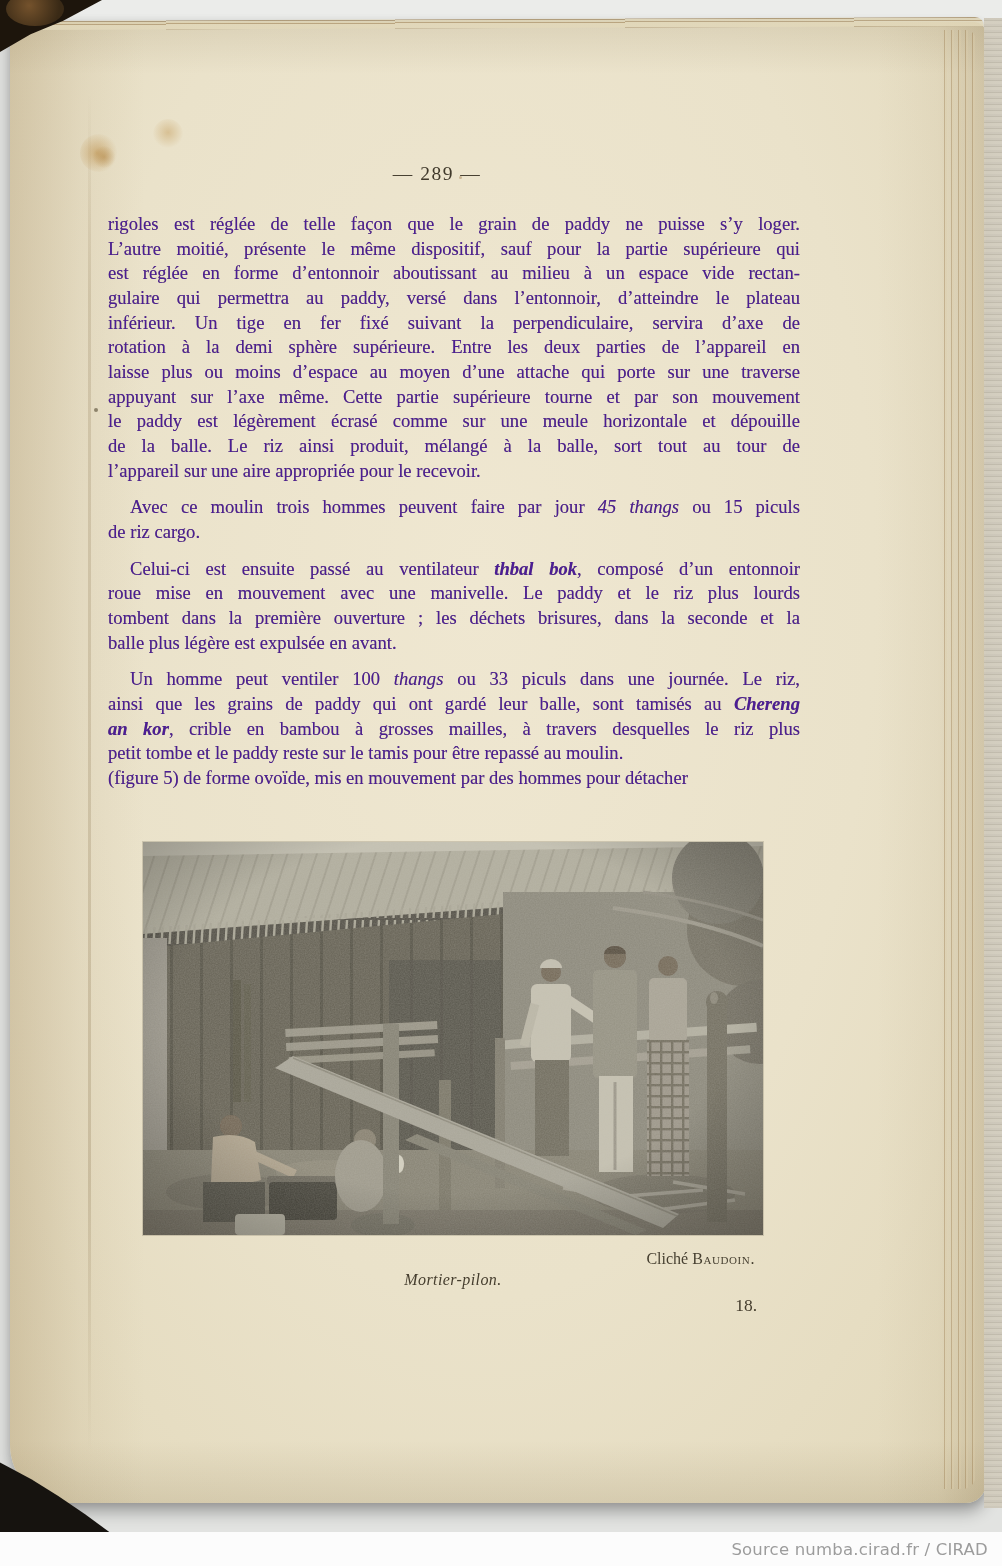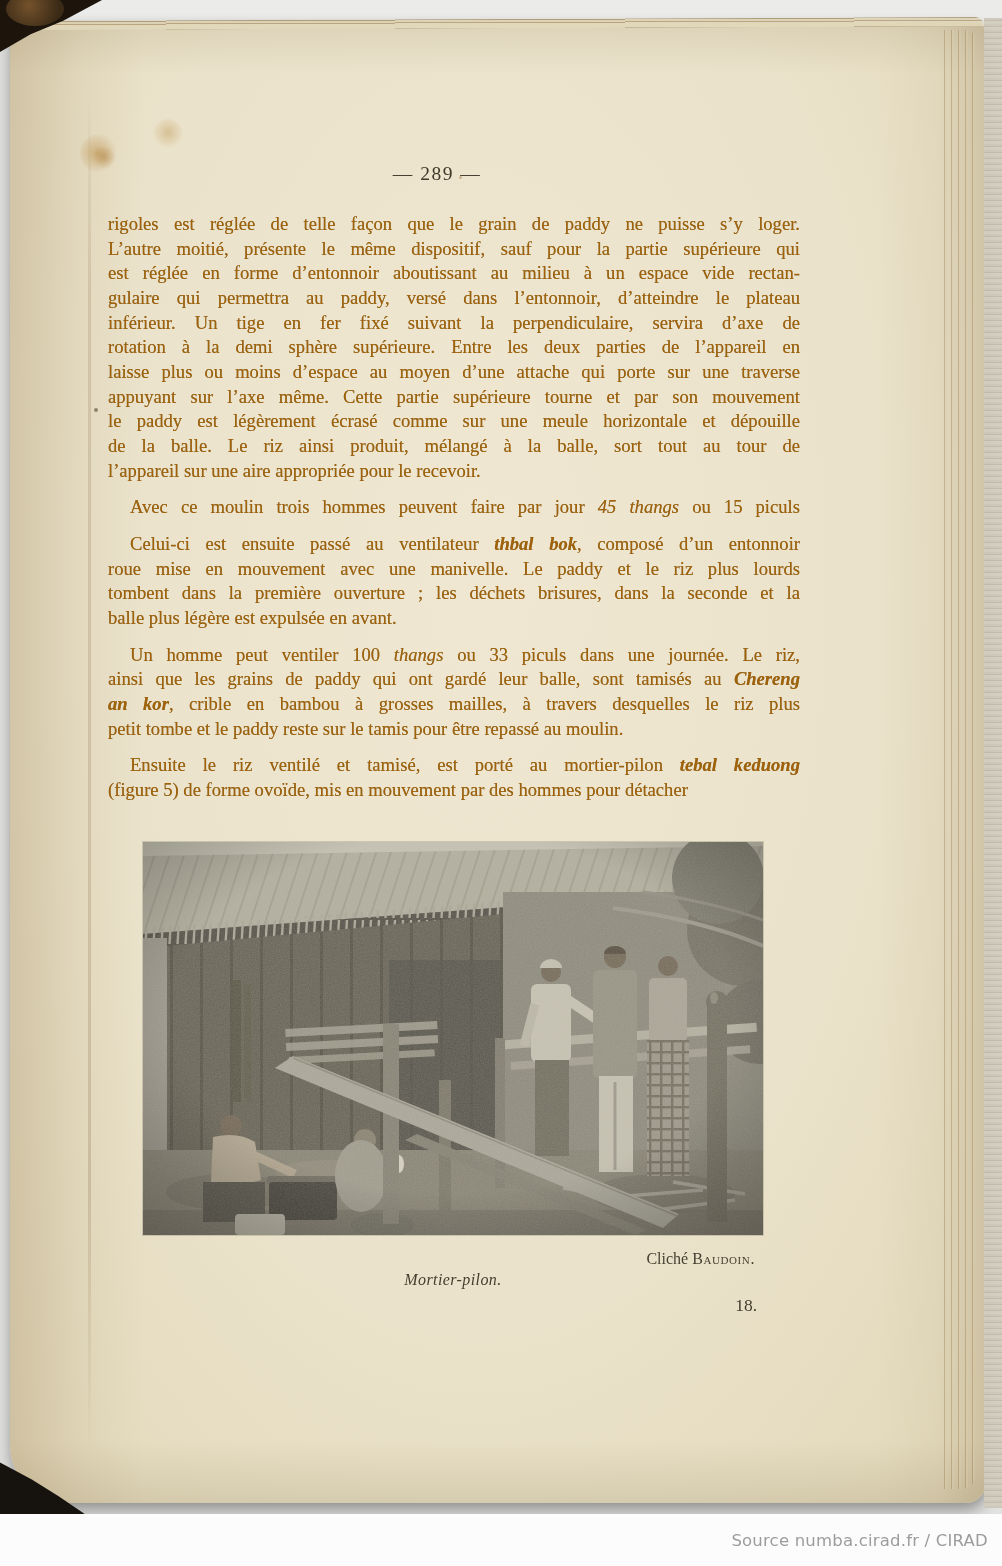--- a/index.html
+++ b/index.html
@@ -61,21 +61,21 @@
   .speck{left:84px;top:386px;width:4px;height:4px;background:rgba(70,58,35,.55);}
   .speck2{left:449px;top:154px;width:3px;height:3px;background:rgba(150,110,60,.4);}
 
   
   .page-number{
     position:absolute;left:91px;top:163px;width:692px;text-align:center;
     font-size:19.5px;color:#40392b;letter-spacing:1.5px;
   }
   .text-block{
     position:absolute;left:108px;top:212px;width:692px;
-    font-size:18.6px;line-height:24.68px;color:#a16207;
+    font-size:18.6px;line-height:24.68px;color:#4c1d95;
     text-shadow:0 0 .5px rgba(66,58,43,.55);
   }
   .line{height:24.68px;overflow:hidden;}
   .line.just{text-align:justify;text-align-last:justify;}
   .line.ind{padding-left:22px;margin-top:12px;}
   .i{font-style:italic;}
   .bi{font-style:italic;font-weight:bold;}
 
   
   .photo{
@@ -91,21 +91,21 @@
     position:absolute;left:143px;top:1271px;width:620px;text-align:center;
     font-size:16px;font-style:italic;color:#453d2e;letter-spacing:.4px;
   }
   .sig{
     position:absolute;left:143px;top:1295px;width:614px;text-align:right;
     font-size:17.5px;color:#453d2e;
   }
 
   
   .watermark-bar{
-    position:absolute;left:0;right:0;bottom:0;height:52px;background:#fcfcfc;
+    position:absolute;left:0;right:0;bottom:0;height:34px;background:#fcfcfc;
     display:flex;align-items:center;justify-content:flex-end;padding-right:14px;
     box-sizing:border-box;
     font-family:"DejaVu Sans", sans-serif;font-size:16.5px;color:#9c9c9c;letter-spacing:.2px;
   }
 </style>
 </head>
 <body>
 
 <div class="page">
   <div class="top-edge"></div>
@@ -131,29 +131,29 @@
     <div class="line just"><span>est réglée en forme d’entonnoir aboutissant au milieu à un espace vide rectan-</span></div>
     <div class="line just"><span>gulaire qui permettra au paddy, versé dans l’entonnoir, d’atteindre le plateau</span></div>
     <div class="line just"><span>inférieur. Un tige en fer fixé suivant la perpendiculaire, servira d’axe de</span></div>
     <div class="line just"><span>rotation à la demi sphère supérieure. Entre les deux parties de l’appareil en</span></div>
     <div class="line just"><span>laisse plus ou moins d’espace au moyen d’une attache qui porte sur une traverse</span></div>
     <div class="line just"><span>appuyant sur l’axe même. Cette partie supérieure tourne et par son mouvement</span></div>
     <div class="line just"><span>le paddy est légèrement écrasé comme sur une meule horizontale et dépouille</span></div>
     <div class="line just"><span>de la balle. Le riz ainsi produit, mélangé à la balle, sort tout au tour de</span></div>
     <div class="line"><span>l’appareil sur une aire appropriée pour le recevoir.</span></div>
     <div class="line just ind"><span>Avec ce moulin trois hommes peuvent faire par jour </span><span class="i">45 thangs</span><span> ou 15 piculs</span></div>
+    <div class="line"><span>de riz cargo.</span></div>
     <div class="line just ind"><span>Celui-ci est ensuite passé au ventilateur </span><span class="bi">thbal bok</span><span>, composé d’un entonnoir</span></div>
     <div class="line just"><span>roue mise en mouvement avec une manivelle. Le paddy et le riz plus lourds</span></div>
     <div class="line just"><span>tombent dans la première ouverture ; les déchets brisures, dans la seconde et la</span></div>
     <div class="line"><span>balle plus légère est expulsée en avant.</span></div>
     <div class="line just ind"><span>Un homme peut ventiler 100 </span><span class="i">thangs</span><span> ou 33 piculs dans une journée. Le riz,</span></div>
     <div class="line just"><span>ainsi que les grains de paddy qui ont gardé leur balle, sont tamisés au </span><span class="bi">Chereng</span></div>
     <div class="line just"><span class="bi">an kor</span><span>, crible en bambou à grosses mailles, à travers desquelles le riz plus</span></div>
     <div class="line"><span>petit tombe et le paddy reste sur le tamis pour être repassé au moulin.</span></div>
-    <div class="line just ind"><span>Ensuite le riz ventilé et tamisé, est porté au mortier-pilon </span><span class="bi">tebal keduong</span></div>
     <div class="line"><span>(figure 5) de forme ovoïde, mis en mouvement par des hommes pour détacher</span></div>
   </div>
 
 <figure class="photo">
   <svg width="620" height="393" viewBox="0 0 620 393">
     <defs>
       <pattern id="planks" width="30" height="12" patternUnits="userSpaceOnUse">
         <rect width="30" height="12" fill="#5f5b4d"></rect>
         <rect x="27" width="3" height="12" fill="#4d4a3e"></rect>
       </pattern>

